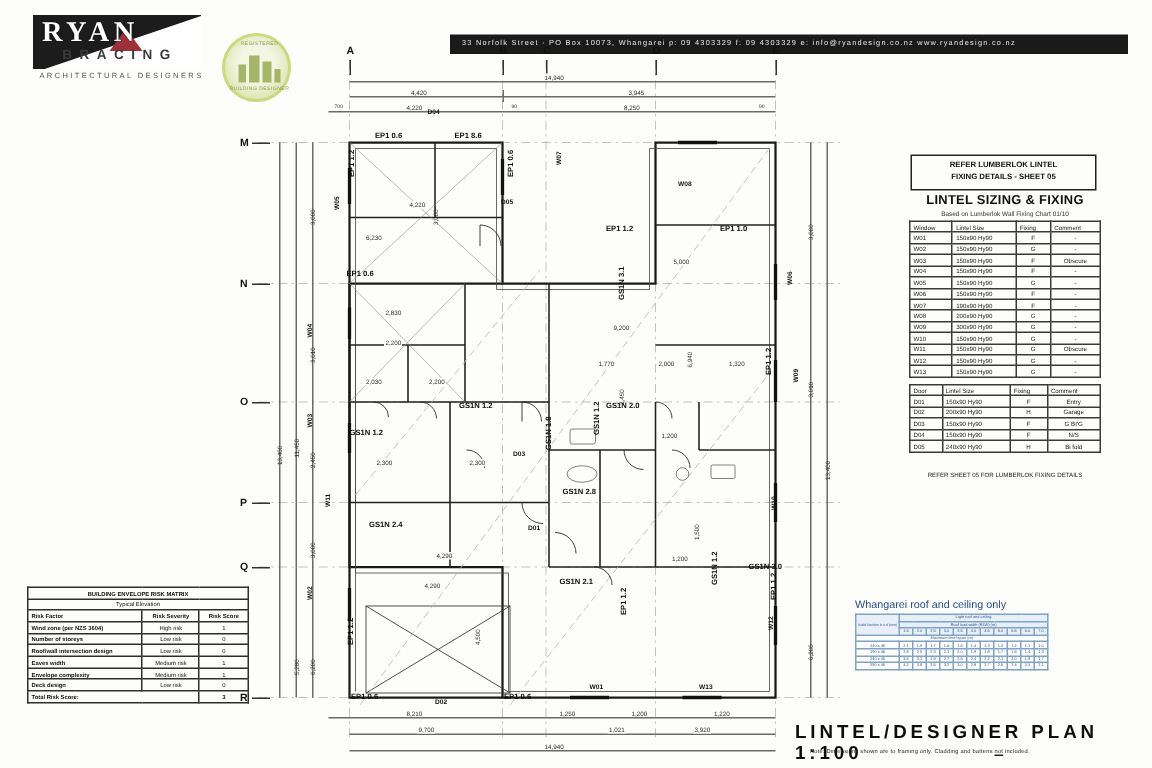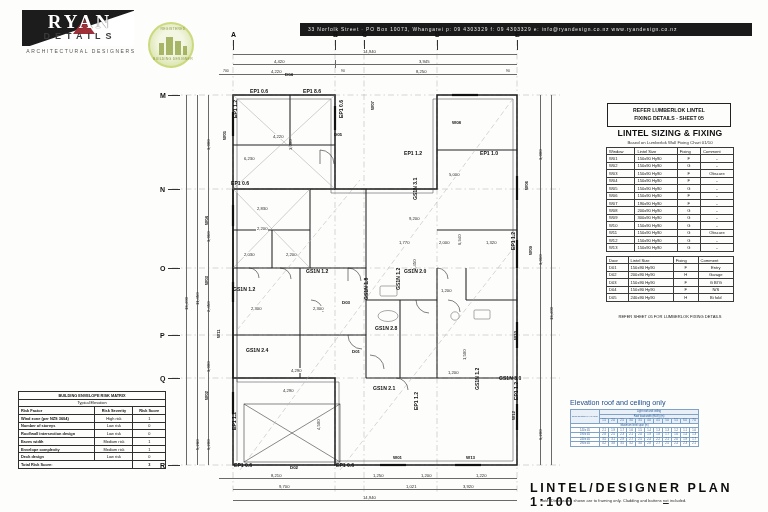--- a/index.html
+++ b/index.html
@@ -29,21 +29,21 @@
   .logo-tri {
     position: absolute; left: -4px; bottom: -4px;
     width: 0; height: 0;
     border-left: 118px solid transparent;
     border-bottom: 40px solid #ffffff;
   }
   .logo-ryan {
     position: absolute; left: 6px; top: 1px;
     width: 104px;
     font-size: 19px; font-weight: bold; letter-spacing: 3px;
-    color: #ffffff; text-align: center;
+    color: #ffffff; 
     font-family: "Liberation Serif", serif;
     text-shadow: 0 0 1px #000;
     z-index: 3;
   }
   .logo-atri {
     position: absolute; left: 51px; top: 9px;
     width: 0; height: 0;
     border-left: 11px solid transparent;
     border-right: 11px solid transparent;
     border-bottom: 15px solid #a03038;
@@ -244,21 +244,21 @@
 </head>
 <body>
 
 <div id="sheet">
 
   <div class="logo-wrap">
     <div class="logo-box">
       <div class="logo-tri"></div>
       <div class="logo-atri"></div>
       <div class="logo-ryan">RYAN</div>
-      <div class="logo-design">DETAILS</div>
+      <div class="logo-design">BRACING</div>
     </div>
     <div class="logo-sub">ARCHITECTURAL DESIGNERS</div>
   </div>
 
   <div class="seal">
     <div class="seal-txt-top">REGISTERED</div>
     <div class="seal-inner">
       <div class="seal-bar" style="left:2px;top:10px;width:5px;height:12px;"></div>
       <div class="seal-bar" style="left:9px;top:4px;width:7px;height:18px;"></div>
       <div class="seal-bar" style="left:18px;top:8px;width:6px;height:14px;"></div>
@@ -681,21 +681,21 @@
           <td>D05</td>
           <td>240x90 Hy90</td>
           <td class="c">H</td>
           <td class="c">Bi fold</td>
         </tr>
       </tbody>
   </table>
 
   <div class="refer-line">REFER SHEET 05 FOR LUMBERLOK FIXING DETAILS</div>
 
-  <div class="roof-title">Elevation roof and ceiling only</div>
+  <div class="roof-title">Whangarei roof and ceiling only</div>
   <table class="roof" id="roof-table">
       <tbody>
         <tr>
           <th class="hdr lbl" rowspan="3" style="font-size: 2.4px;">Solid Section b x d (mm)</th>
           <th class="hdr" colspan="11">Light roof and ceiling</th>
         </tr>
         <tr>
           <th class="hdr" colspan="11">Roof load width (RLW) (m)</th>
         </tr>
         <tr>

